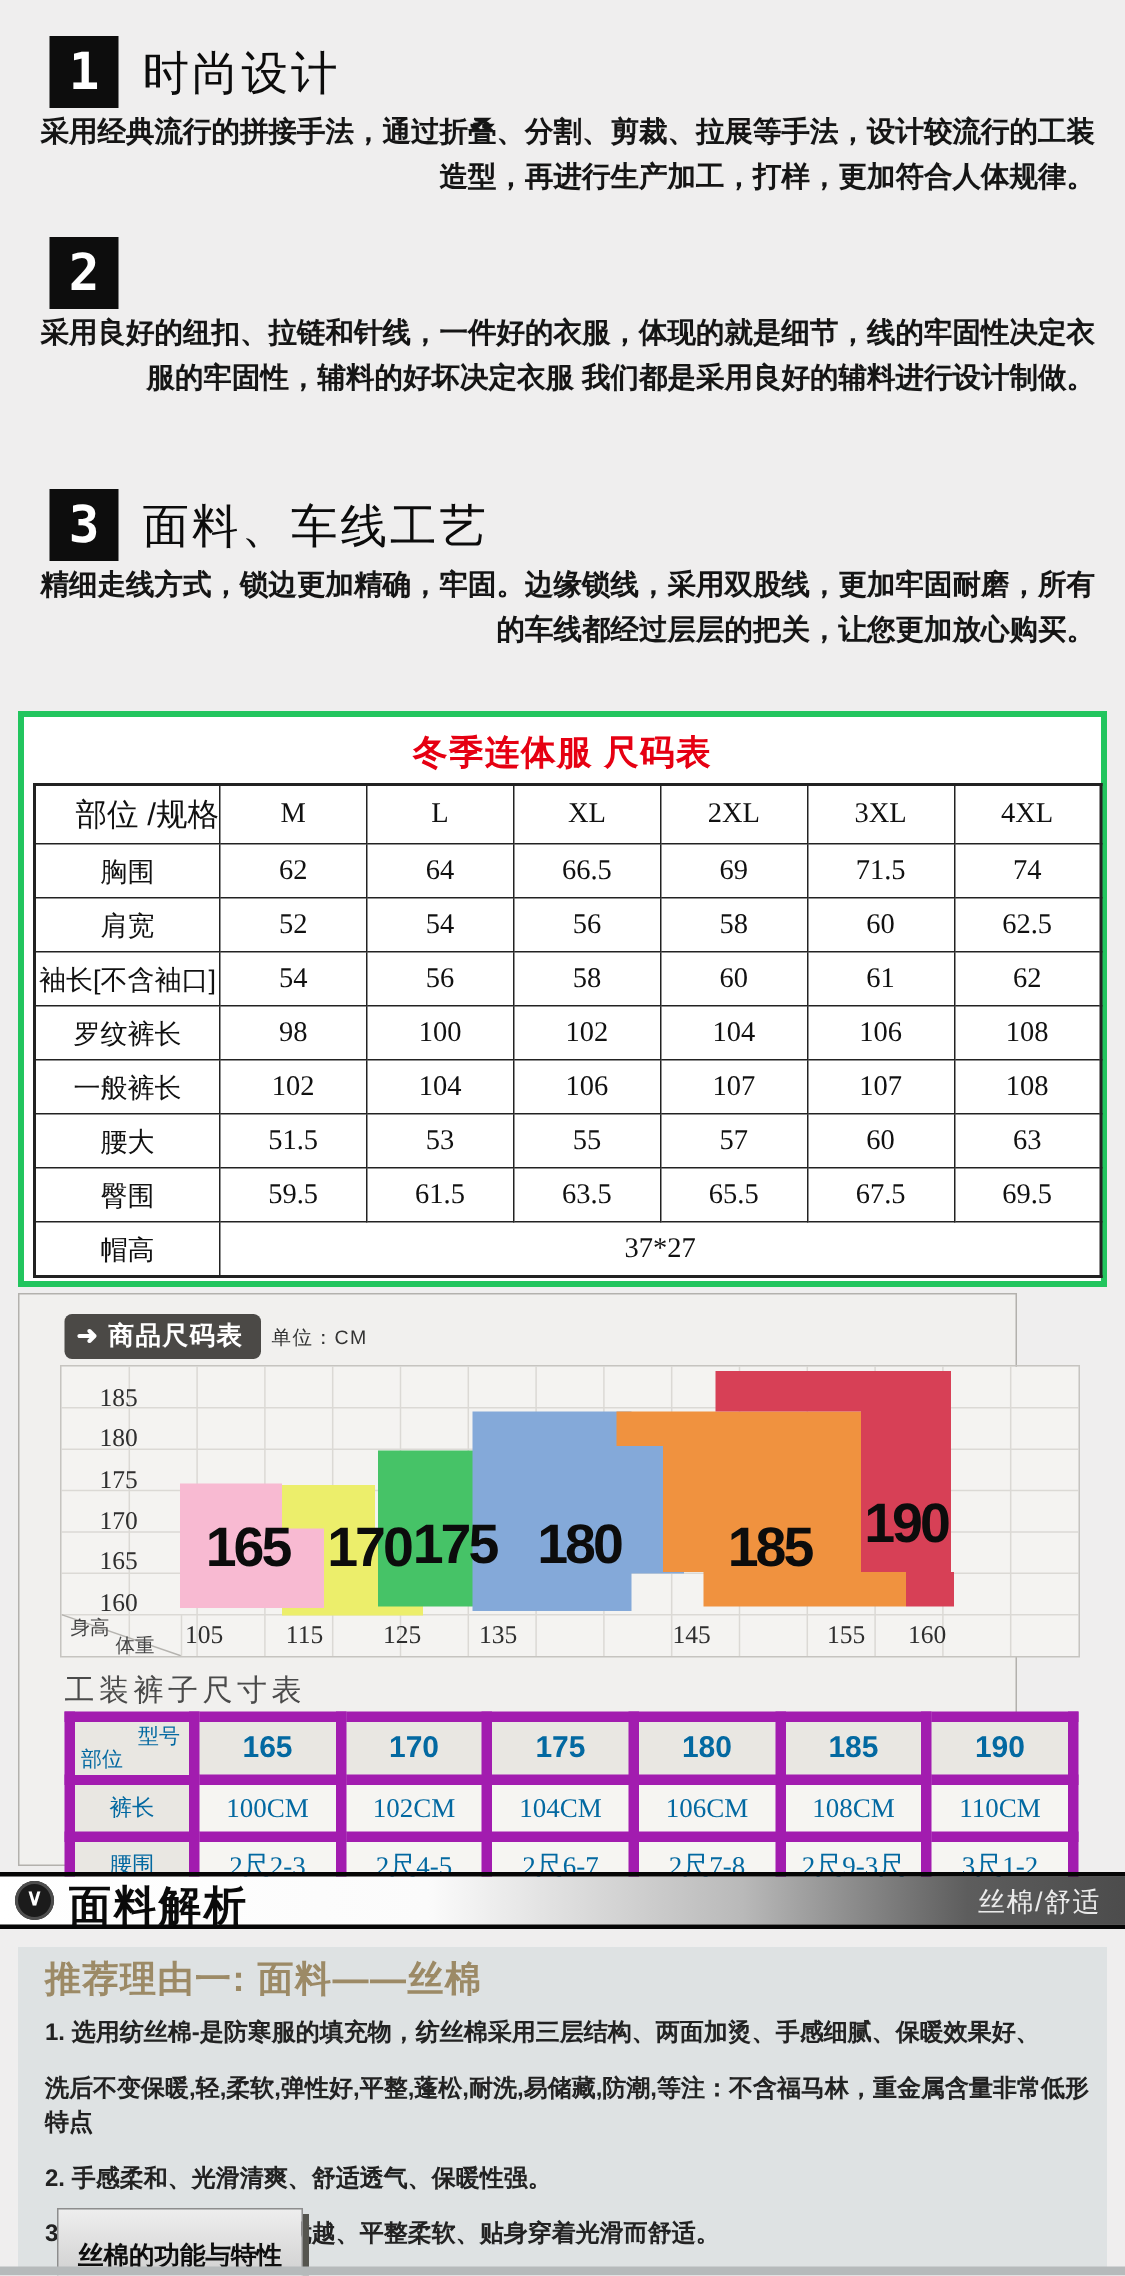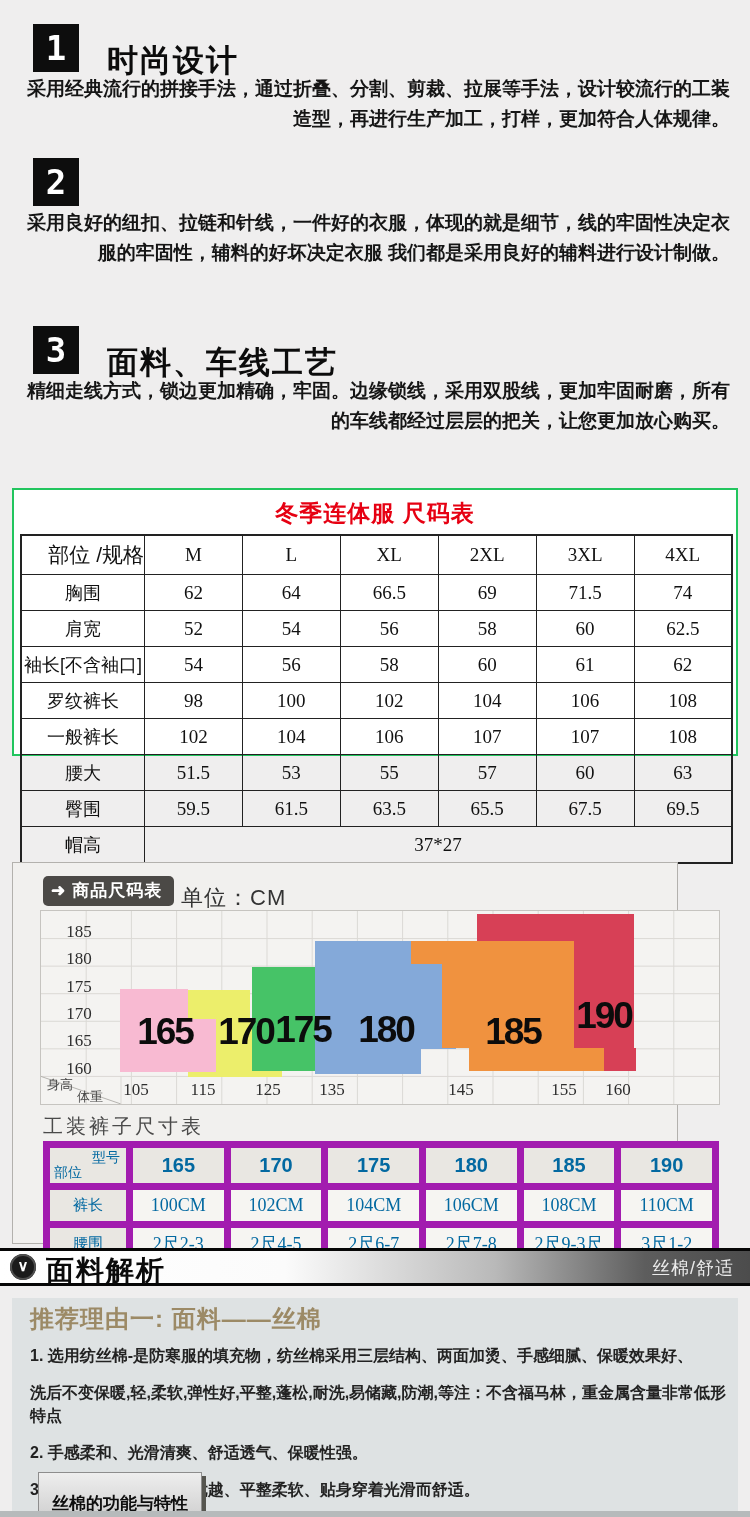--- a/index.html
+++ b/index.html
@@ -5,45 +5,45 @@
   html,body{margin:0;padding:0;background:#e8e8e8;}
   .page{position:relative;width:750px;height:1517px;margin:0 auto;background:#efeeee;
         overflow:hidden;font-family:"Liberation Sans",sans-serif;color:#111;}
   section{position:absolute;left:0;width:750px;}
 
   
   .feature{height:130px;}
   .num-box{position:absolute;left:33px;top:0;width:46px;height:48px;background:#0d0d0d;
            color:#fff;text-align:center;line-height:48px;font-size:34px;font-weight:bold;
            font-family:"DejaVu Sans Mono",monospace;}
-  .feature-title{position:absolute;left:95px;top:4px;margin:12px;font-size:31px;font-weight:700;
+  .feature-title{position:absolute;left:95px;top:4px;margin:0;font-size:31px;font-weight:400;
                  letter-spacing:2px;color:#0c0c0c;}
   .feature-body{position:absolute;left:26px;top:50px;width:704px;margin:0;font-size:19px;
                 font-weight:600;line-height:30px;color:#151515;text-align:right;}
   .f1{top:24px;} .f2{top:158px;} .f3{top:326px;}
 
   
-  .table-box{left:12px;top:488px;width:726px;height:268px;background:#fff;border:2px solid #22c55e;box-sizing:border-box;}
+  .table-box{left:12px;top:474px;width:726px;height:384px;background:#fff;border:4px solid #22c55e;box-sizing:border-box;}
   .table-title{position:absolute;left:0;top:8px;width:100%;margin:0;text-align:center;
                font-size:23px;font-weight:bold;color:#e60012;letter-spacing:1px;}
   table{border-collapse:collapse;table-layout:fixed;}
   .size-table{position:absolute;left:6px;top:44px;width:713px;border:2px solid #222;}
   .size-table th,.size-table td{border:1px solid #222;text-align:center;padding:0;
                font-family:"Liberation Serif",serif;font-size:19px;color:#111;}
   .size-table th{height:38px;font-weight:normal;}
   .size-table td{height:35px;}
   .size-table .c0{width:122px;font-family:"Liberation Sans",sans-serif;font-size:18px;}
   .size-table th.c0{font-size:21px;text-align:right;}
 
   
   .chart-box{left:12px;top:862px;width:666px;height:382px;background:#f1f0ee;border:1px solid #b3b1ad;box-sizing:border-box;}
   .badge{position:absolute;left:30px;top:13px;height:30px;padding:0 12px 0 8px;background:#4b4946;
          border-radius:5px;color:#fff;line-height:30px;font-size:17px;font-weight:bold;letter-spacing:1px;}
   .badge-arrow{display:inline-block;margin-right:6px;font-size:17px;font-weight:bold;}
-  .unit{position:absolute;left:168px;top:20px;font-size:22px;color:#333;letter-spacing:1px;}
+  .unit{position:absolute;left:168px;top:20px;font-size:13px;color:#333;letter-spacing:1px;}
   .grid-wrap{position:absolute;left:28px;top:48px;width:678px;height:193px;outline:1px solid #c6c4c0;}
   .blk-label{font-family:"Liberation Sans",sans-serif;font-weight:900;font-size:37px;letter-spacing:-2px;fill:#0c0c0c;}
   .ax{font-family:"Liberation Serif",serif;font-size:17px;fill:#2e2e2e;}
   .axs{font-family:"Liberation Sans",sans-serif;font-size:13px;fill:#444;}
   .pants-title{position:absolute;left:30px;top:250px;font-size:20px;color:#4a4a4a;letter-spacing:3px;}
   .pants-table{position:absolute;left:30px;top:278px;width:676px;}
   .pants-table th,.pants-table td{border:7px solid #a21caf;text-align:center;padding:0;color:#0369a1;}
   .pants-table th{height:35px;background:#e9e7e2;font-size:20px;font-weight:bold;}
   .pants-table td{height:31px;background:#f6f5f2;font-family:"Liberation Serif",serif;font-size:18px;}
   .pants-table .lab{width:76px;background:#e9e7e2;font-family:"Liberation Sans",sans-serif;font-size:15px;}

